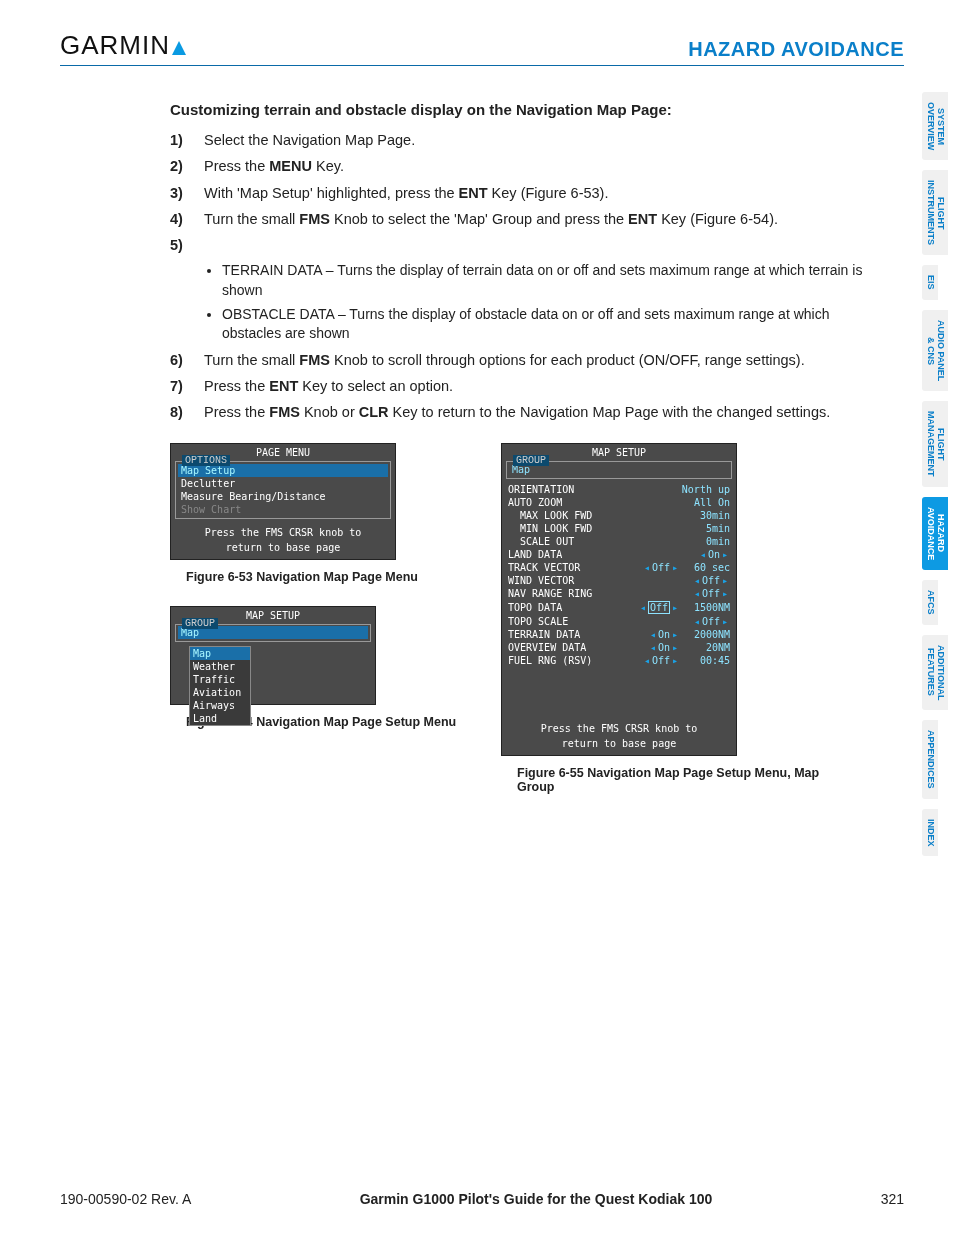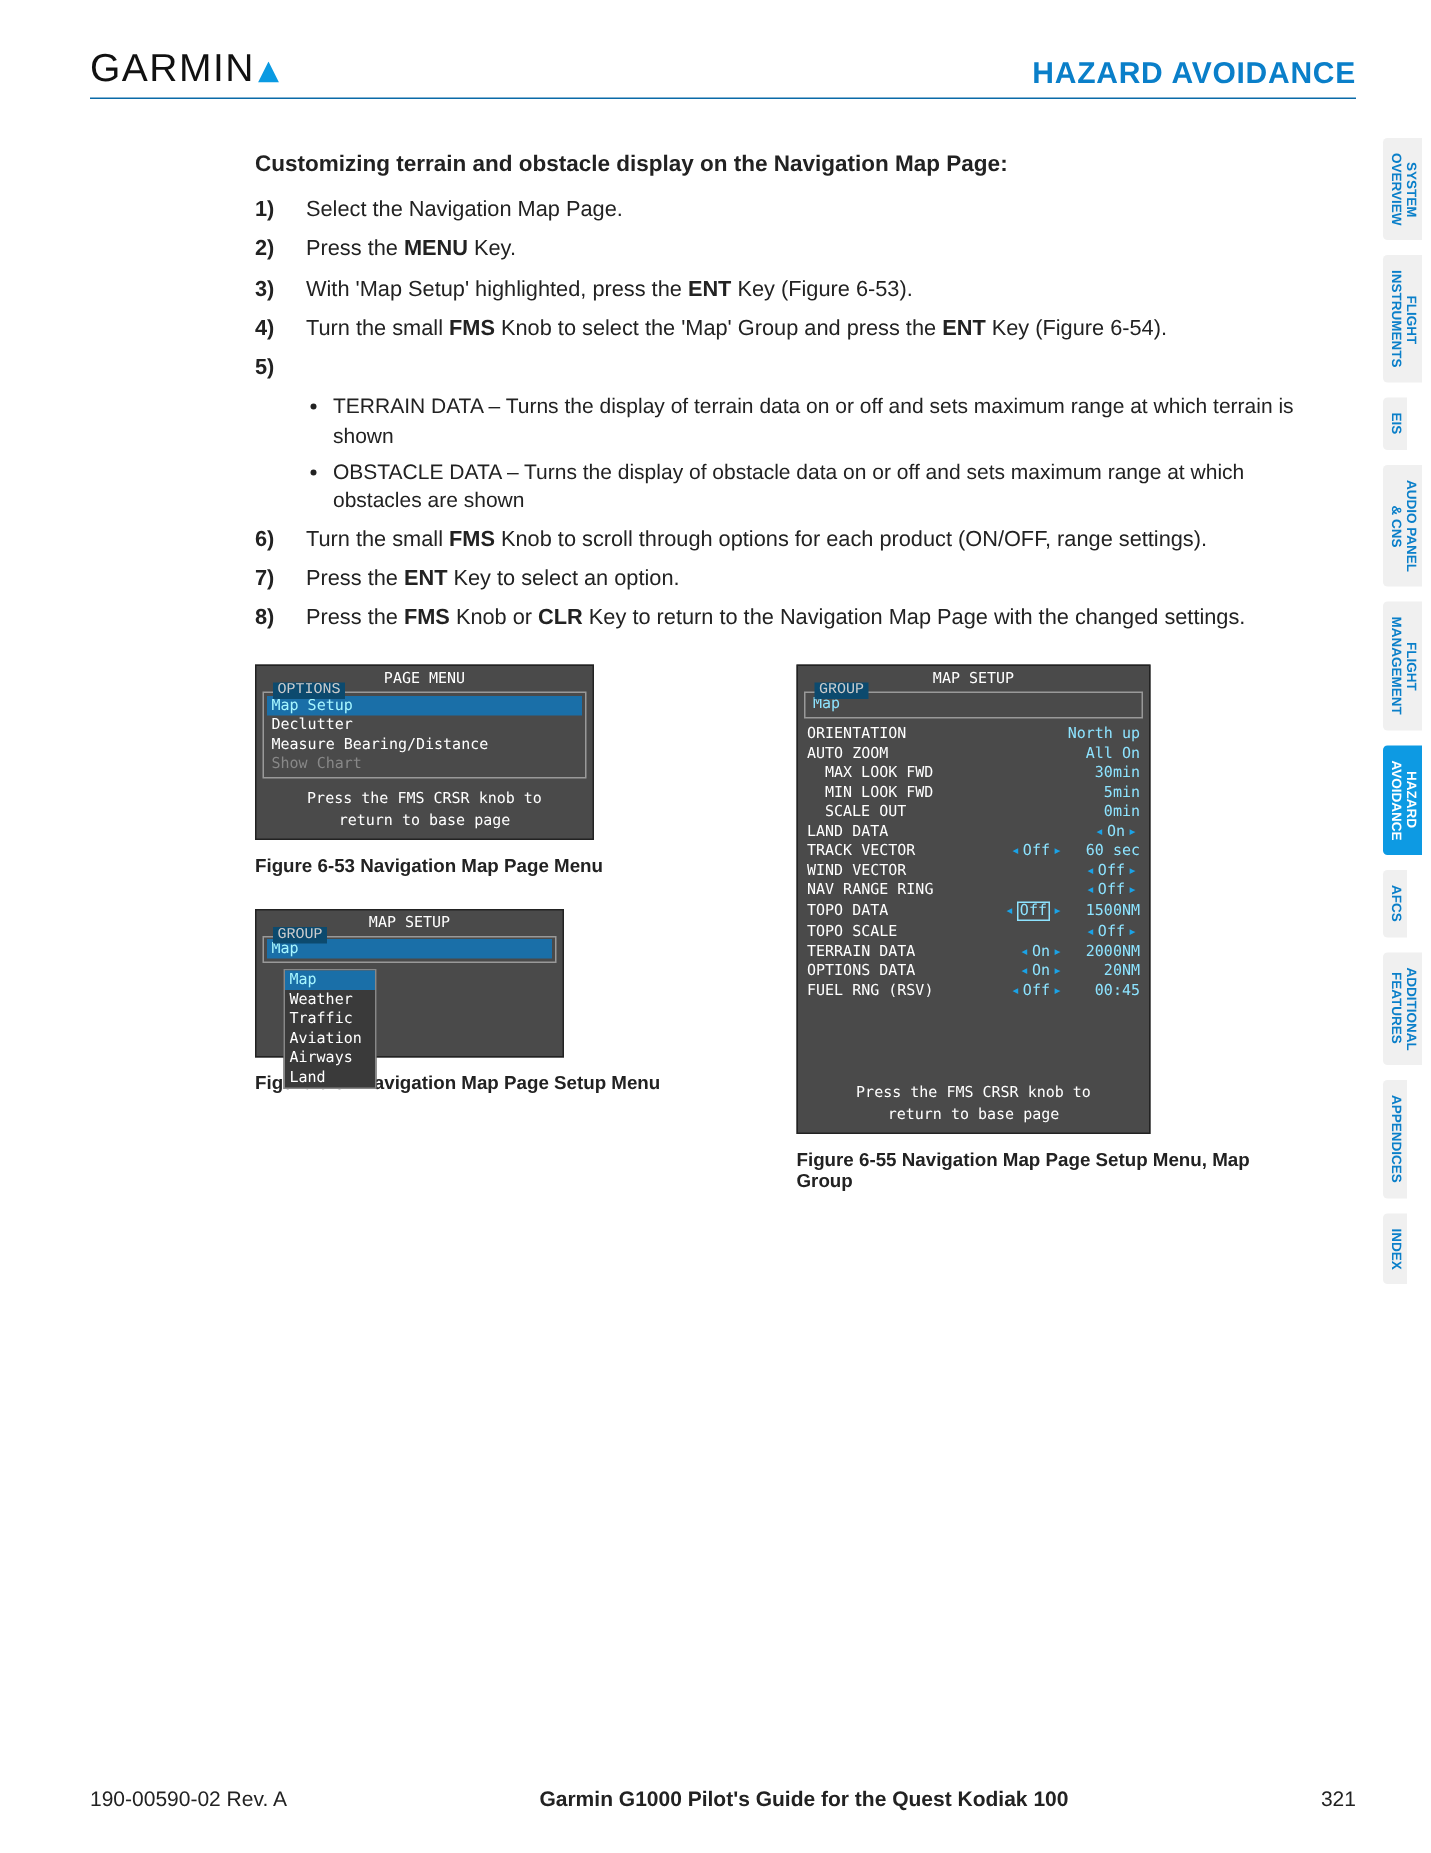--- a/index.html
+++ b/index.html
@@ -69,21 +69,21 @@
     margin: 6px 0 6px 30px;
     padding: 0;
     font-size: 14px;
   }
   ul.sub li { margin: 4px 0; }
 
   
   .figures {
     display: grid;
     grid-template-columns: 300px 340px;
-    column-gap: 61px;
+    column-gap: 31px;
     margin-top: 20px;
   }
   .mini {
     font-family: "Lucida Console", Monaco, monospace;
     font-size: 10px;
     color: #fff;
   }
   .panel {
     background: #4a4a4a;
     border: 1px solid #222;
@@ -117,21 +117,21 @@
   .info { text-align: center; padding: 6px 0 4px 0; color: #fff; }
   .dropdown {
     border: 1px solid #888;
     background: #3a3a3a;
     width: 60px;
     margin-top: 1px;
   }
   .caption {
     font-size: 12.5px;
     font-weight: 700;
-    margin: 6px 0 22px 0;
+    margin: 6px 0 22px 16px;
   }
   .panel.big { width: 230px; }
   .kv { display: flex; justify-content: space-between; padding: 1px 4px; align-items: center; }
   .kv .k { color: #fff; }
   .kv .v { color: #8de3ff; }
   .kv .v2 { color: #8de3ff; min-width: 50px; text-align: right; }
   .kv .arrow { color: #1aa3e8; padding: 0 2px; }
   .kv.indent .k { padding-left: 12px; }
   .boxed { border:1px solid #8de3ff; padding:0 1px; }
   .col-right { grid-column: 2; grid-row: 1 / span 2; }
@@ -358,21 +358,21 @@
               <div class="kv">
                 <span class="k">TERRAIN DATA</span>
                 <span style="display: flex; align-items: center;">
                   <span class="arrow">◂</span>
                   <span class="v">On</span>
                   <span class="arrow">▸</span>
                   <span class="v2">2000NM</span>
                 </span>
               </div>
               <div class="kv">
-                <span class="k">OPTIONS DATA</span>
+                <span class="k">OVERVIEW DATA</span>
                 <span style="display: flex; align-items: center;">
                   <span class="arrow">◂</span>
                   <span class="v">On</span>
                   <span class="arrow">▸</span>
                   <span class="v2">20NM</span>
                 </span>
               </div>
               <div class="kv">
                 <span class="k">FUEL RNG (RSV)</span>
                 <span style="display: flex; align-items: center;">

